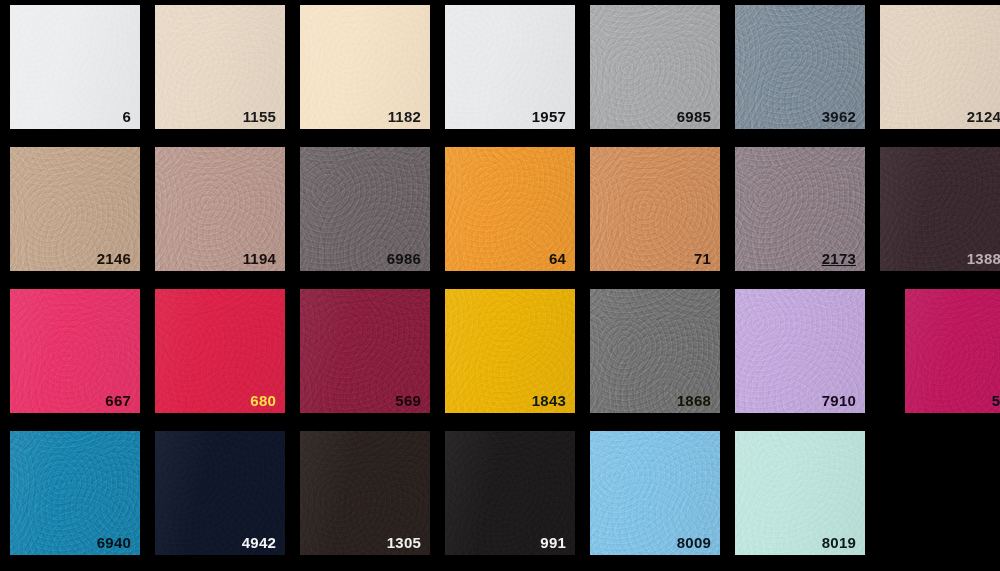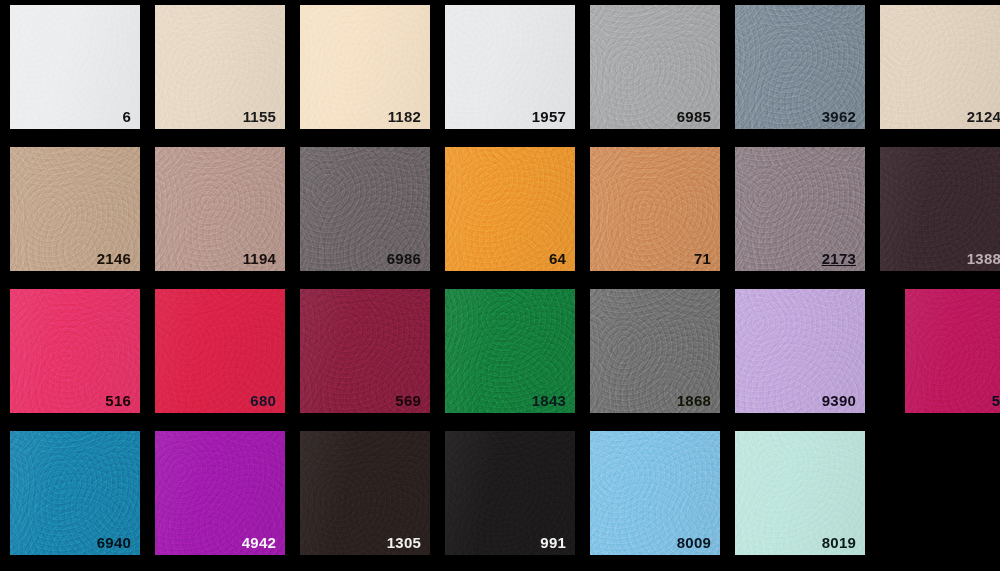--- a/index.html
+++ b/index.html
@@ -141,58 +141,58 @@
       <span class="code" style="color: rgb(20, 16, 26); text-decoration: underline;">2173</span>
     </div>
     <div class="swatch" style="background: rgb(59, 42, 48);">
       <div class="grain" style="background-position: 21px 8px, 22px 4px, 15px 10px, 0px 0px, 0px 0px;"></div>
       <div class="sheen"></div>
       <span class="code" style="color: rgb(189, 176, 180);">1388</span>
     </div>
     <div class="swatch" style="background: rgb(232, 53, 106);">
       <div class="grain" style="background-position: 34px 37px, 6px 21px, 5px 2px, 0px 0px, 0px 0px;"></div>
       <div class="sheen"></div>
-      <span class="code" style="color: rgb(24, 3, 8);">516</span>
+      <span class="code" style="color: rgb(24, 3, 8);">667</span>
     </div>
     <div class="swatch" style="background: rgb(220, 34, 72);">
       <div class="grain" style="background-position: 10px 25px, 13px 7px, 24px 13px, 0px 0px, 0px 0px;"></div>
       <div class="sheen"></div>
-      <span class="code" style="color: #0f172a;">680</span>
+      <span class="code" style="color: #fde047;">680</span>
     </div>
     <div class="swatch" style="background: rgb(138, 31, 64);">
       <div class="grain" style="background-position: 23px 13px, 20px 24px, 14px 5px, 0px 0px, 0px 0px;"></div>
       <div class="sheen"></div>
       <span class="code" style="color: rgb(24, 6, 12);">569</span>
     </div>
-    <div class="swatch" style="background: #15803d; padding-left: 8px;">
+    <div class="swatch" style="background: #eab308; padding-left: 8px;">
       <div class="grain" style="background-position: 36px 1px, 4px 10px, 4px 16px, 0px 0px, 0px 0px;"></div>
       <div class="sheen"></div>
       <span class="code" style="color: rgb(13, 26, 28);">1843</span>
     </div>
     <div class="swatch" style="background: #737373;">
       <div class="grain" style="background-position: 12px 30px, 11px 27px, 23px 8px, 0px 0px, 0px 0px;"></div>
       <div class="sheen"></div>
       <span class="code" style="color: rgb(15, 22, 6);">1868</span>
     </div>
     <div class="swatch" style="background: rgb(195, 169, 221);">
       <div class="grain" style="background-position: 1px 6px, 2px 30px, 3px 11px, 0px 0px, 0px 0px;"></div>
       <div class="sheen"></div>
-      <span class="code" style="color: rgb(20, 12, 28);">9390</span>
+      <span class="code" style="color: rgb(20, 12, 28);">7910</span>
     </div>
     <div class="swatch" style="background: #be185d; margin-left: 25px;">
       <div class="grain" style="background-position: 14px 35px, 9px 16px, 22px 3px, 0px 0px, 0px 0px;"></div>
       <div class="sheen"></div>
       <span class="code" style="color: rgb(5, 16, 31);">5946</span>
     </div>
     <div class="swatch" style="background: rgb(27, 133, 174);">
       <div class="grain" style="background-position: 27px 23px, 16px 2px, 12px 14px, 0px 0px, 0px 0px;"></div>
       <div class="sheen"></div>
       <span class="code" style="color: rgb(4, 19, 26);">6940</span>
     </div>
-    <div class="swatch" style="background: #a21caf;">
+    <div class="swatch" style="background: #0f172a;">
       <div class="grain" style="background-position: 3px 11px, 0px 19px, 2px 6px, 0px 0px, 0px 0px;"></div>
       <div class="sheen"></div>
       <span class="code" style="color: rgb(244, 244, 246);">4942</span>
     </div>
     <div class="swatch" style="background: rgb(43, 34, 32);">
       <div class="grain" style="background-position: 16px 40px, 7px 5px, 21px 17px, 0px 0px, 0px 0px;"></div>
       <div class="sheen"></div>
       <span class="code" style="color: rgb(242, 241, 240);">1305</span>
     </div>
     <div class="swatch" style="background: rgb(29, 27, 27);">

